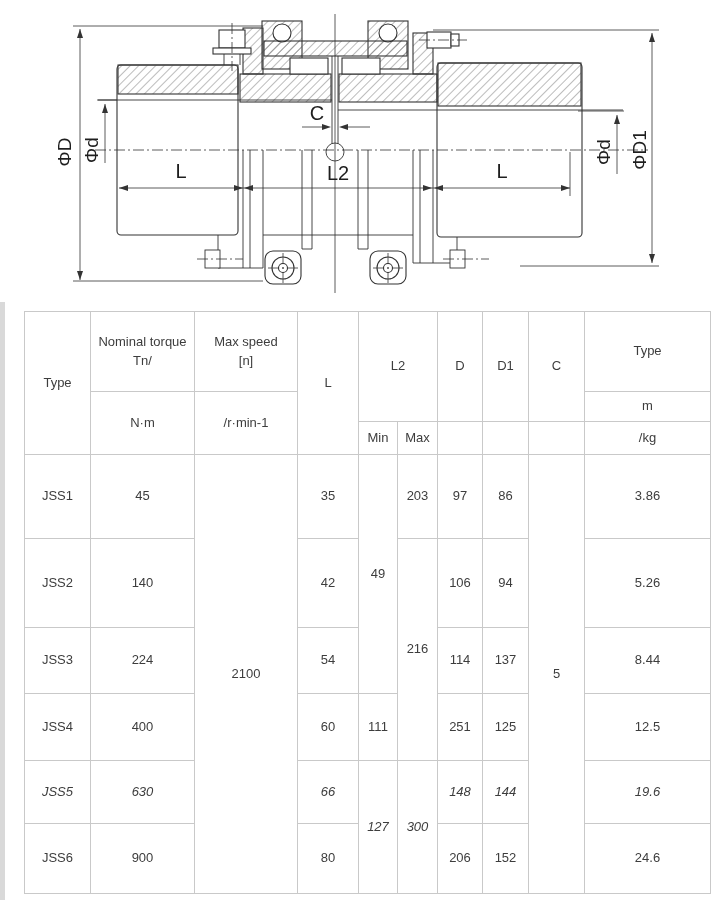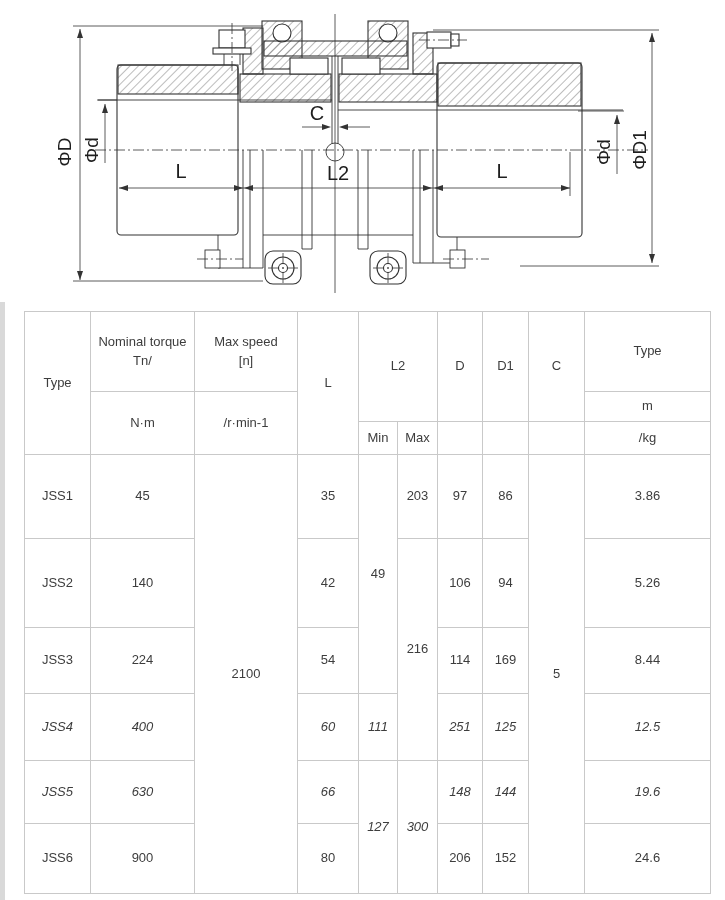--- a/index.html
+++ b/index.html
@@ -9,21 +9,21 @@
   svg text{font-family:"Liberation Sans",sans-serif;fill:#1e1e1e;}
   .cl{stroke:#333;stroke-width:.8;stroke-dasharray:11 3 2 3;fill:none;}
   .dimtxt{font-size:20px;}
   .phitxt{font-size:19px;}
 
   table.spec{position:absolute;left:24px;top:311px;width:686px;border-collapse:collapse;table-layout:fixed;
              color:#3d3d3d;font-size:13px;background:#fff;}
   table.spec td{border:1px solid #c9c9c9;text-align:center;vertical-align:middle;padding:0;line-height:1.45;}
   tr.h1{height:80px;} tr.h2{height:30px;} tr.h3{height:33px;}
   tr.r0{height:84px;} tr.r1{height:89px;} tr.r2{height:66px;}
-  tr.r3{height:67px;font-style:italic;} tr.r4{height:63px;font-style:italic;} tr.r5{height:70px;}
+  tr.r3{height:67px;} tr.r4{height:63px;font-style:italic;} tr.r5{height:70px;}
   td.dark-b{border-bottom:2px solid #2f2f2f;}
 </style>
 </head>
 <body>
 
 <div class="left-strip"></div>
 
 <div class="drawing-wrap">
 <svg width="725" height="310" viewBox="0 0 725 310">
   <defs>
@@ -196,21 +196,21 @@
     <td rowspan="3">216</td>
     <td>106</td>
     <td>94</td>
     <td>5.26</td>
   </tr>
   <tr class="r2">
     <td>JSS3</td>
     <td>224</td>
     <td>54</td>
     <td>114</td>
-    <td>169</td>
+    <td>137</td>
     <td>8.44</td>
   </tr>
   <tr class="r3">
     <td>JSS4</td>
     <td>400</td>
     <td>60</td>
     <td>111</td>
     <td>251</td>
     <td>125</td>
     <td>12.5</td>

